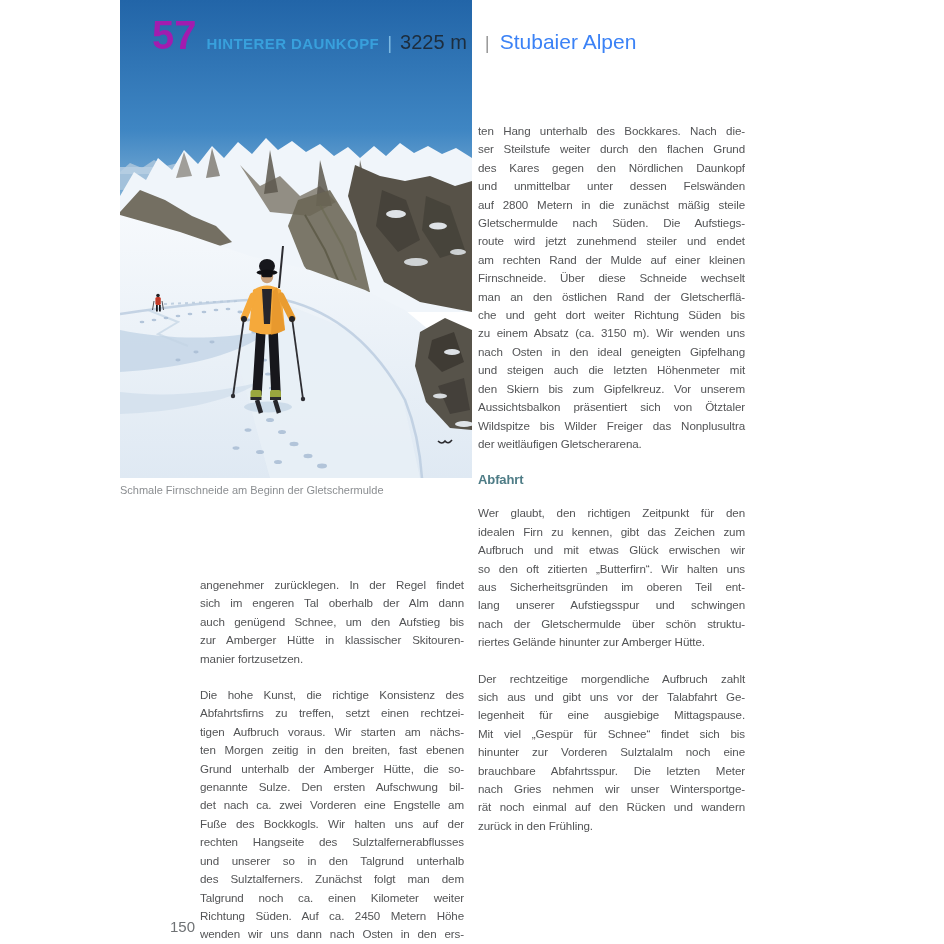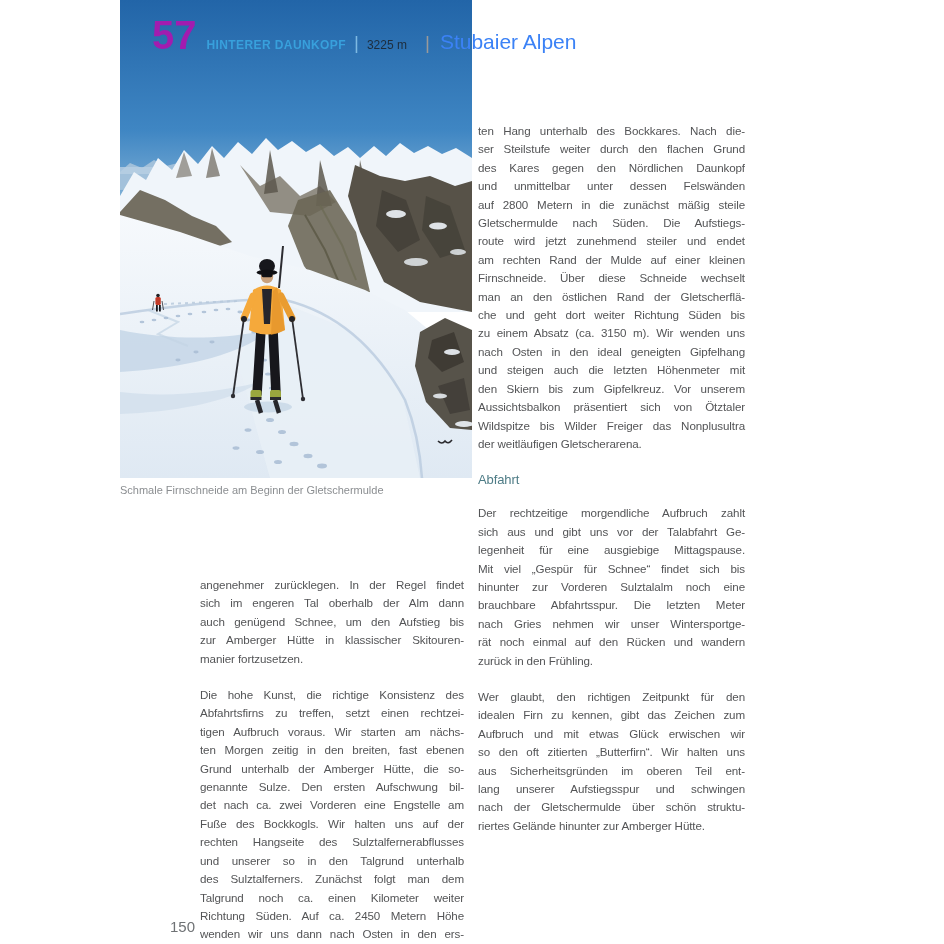--- a/index.html
+++ b/index.html
@@ -6,41 +6,41 @@
   body{
     width:944px;height:944px;position:relative;background:#ffffff;
     font-family:"Liberation Sans", sans-serif;overflow:hidden;
   }
   
   .route-header{
     position:absolute;left:152px;top:13px;z-index:5;
     display:flex;align-items:baseline;white-space:nowrap;
   }
   .route-number{font-size:40px;font-weight:bold;color:#a21caf;letter-spacing:0;}
-  .route-name{font-size:12px;font-weight:bold;color:#38a0dc;letter-spacing:.4px;margin-left:10px;}
+  .route-name{font-size:15px;font-weight:bold;color:#38a0dc;letter-spacing:.4px;margin-left:10px;}
   .sep-blue{font-size:19px;color:#7db9e2;margin:0 8px;font-weight:400;}
-  .route-elevation{font-size:12px;color:#1d2d3d;font-weight:400;}
+  .route-elevation{font-size:20px;color:#1d2d3d;font-weight:400;}
   .sep-gray{font-size:19px;color:#9a9a9a;margin:0 10px 0 18px;font-weight:400;}
   .route-region{font-size:21px;color:#3b82f6;font-weight:400;}
   
   .photo{position:absolute;left:120px;top:0;width:352px;height:478px;}
   .photo svg{display:block;}
   .photo-caption{
     position:absolute;left:120px;top:484px;width:352px;text-align:left;
     font-size:11px;color:#8b8e91;
   }
   
   .col{position:absolute;font-size:11.6px;line-height:18.4px;color:#535456;letter-spacing:-0.1px;margin-top:40px;}
   .col-left{left:200px;top:536px;width:264px;}
   .col-right{left:478px;top:82px;width:267px;}
   .para{margin:0 0 18px 0;}
   .jline{text-align:justify;text-align-last:justify;}
   .jline.last{text-align-last:left;}
   .subheading{
-    font-size:13px;font-weight:normal;color:#4e7c86;
+    font-size:13px;font-weight:bold;color:#4e7c86;
     margin:15px 0 15px 0;line-height:18px;
   }
   .col-right .para-first{margin-top:0;}
   
   .page-number{position:absolute;left:170px;top:918px;font-size:15px;color:#6f7275;}
 </style>
 </head>
 <body>
 
 <div class="photo">
@@ -239,35 +239,35 @@
       <div class="jline">zu einem Absatz (ca. 3150 m). Wir wenden uns</div>
       <div class="jline">nach Osten in den ideal geneigten Gipfelhang</div>
       <div class="jline">und steigen auch die letzten Höhenmeter mit</div>
       <div class="jline">den Skiern bis zum Gipfelkreuz. Vor unserem</div>
       <div class="jline">Aussichtsbalkon präsentiert sich von Ötztaler</div>
       <div class="jline">Wildspitze bis Wilder Freiger das Nonplusultra</div>
       <div class="jline last">der weitläufigen Gletscherarena.</div>
     </div>
   <div class="subheading">Abfahrt</div>
   <div class="para">
+      <div class="jline">Wer glaubt, den richtigen Zeitpunkt für den</div>
+      <div class="jline">idealen Firn zu kennen, gibt das Zeichen zum</div>
+      <div class="jline">Aufbruch und mit etwas Glück erwischen wir</div>
+      <div class="jline">so den oft zitierten „Butterfirn“. Wir halten uns</div>
+      <div class="jline">aus Sicherheitsgründen im oberen Teil ent-</div>
+      <div class="jline">lang unserer Aufstiegsspur und schwingen</div>
+      <div class="jline">nach der Gletschermulde über schön struktu-</div>
+      <div class="jline last">riertes Gelände hinunter zur Amberger Hütte.</div>
+    </div>
+  <div class="para">
       <div class="jline">Der rechtzeitige morgendliche Aufbruch zahlt</div>
       <div class="jline">sich aus und gibt uns vor der Talabfahrt Ge-</div>
       <div class="jline">legenheit für eine ausgiebige Mittagspause.</div>
       <div class="jline">Mit viel „Gespür für Schnee“ findet sich bis</div>
       <div class="jline">hinunter zur Vorderen Sulztalalm noch eine</div>
       <div class="jline">brauchbare Abfahrtsspur. Die letzten Meter</div>
       <div class="jline">nach Gries nehmen wir unser Wintersportge-</div>
       <div class="jline">rät noch einmal auf den Rücken und wandern</div>
       <div class="jline last">zurück in den Frühling.</div>
     </div>
-  <div class="para">
-      <div class="jline">Wer glaubt, den richtigen Zeitpunkt für den</div>
-      <div class="jline">idealen Firn zu kennen, gibt das Zeichen zum</div>
-      <div class="jline">Aufbruch und mit etwas Glück erwischen wir</div>
-      <div class="jline">so den oft zitierten „Butterfirn“. Wir halten uns</div>
-      <div class="jline">aus Sicherheitsgründen im oberen Teil ent-</div>
-      <div class="jline">lang unserer Aufstiegsspur und schwingen</div>
-      <div class="jline">nach der Gletschermulde über schön struktu-</div>
-      <div class="jline last">riertes Gelände hinunter zur Amberger Hütte.</div>
-    </div>
 </div>
 
 <div class="page-number">150</div>
 
 </body></html>

